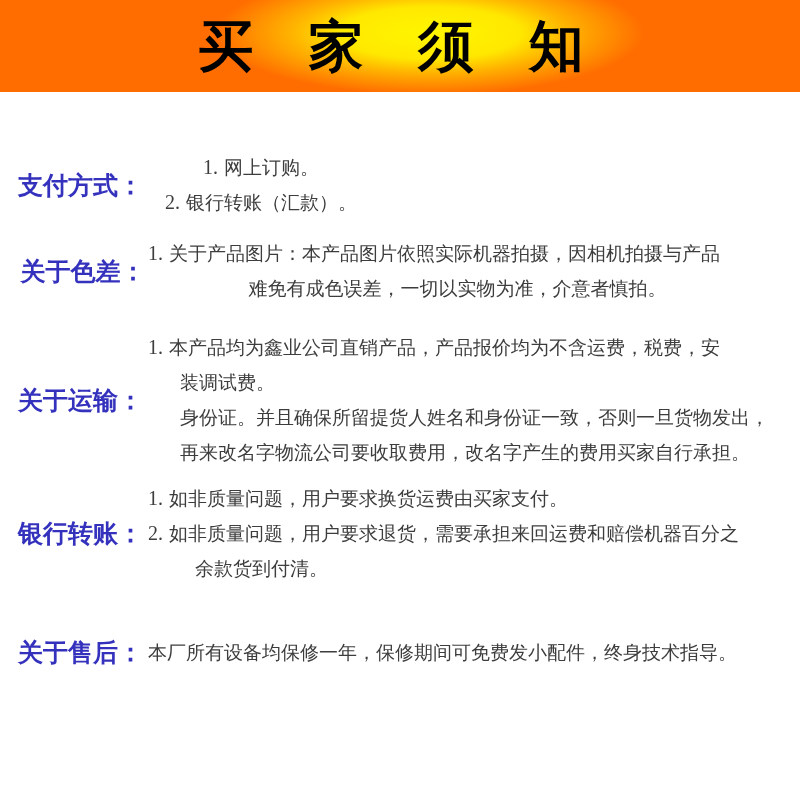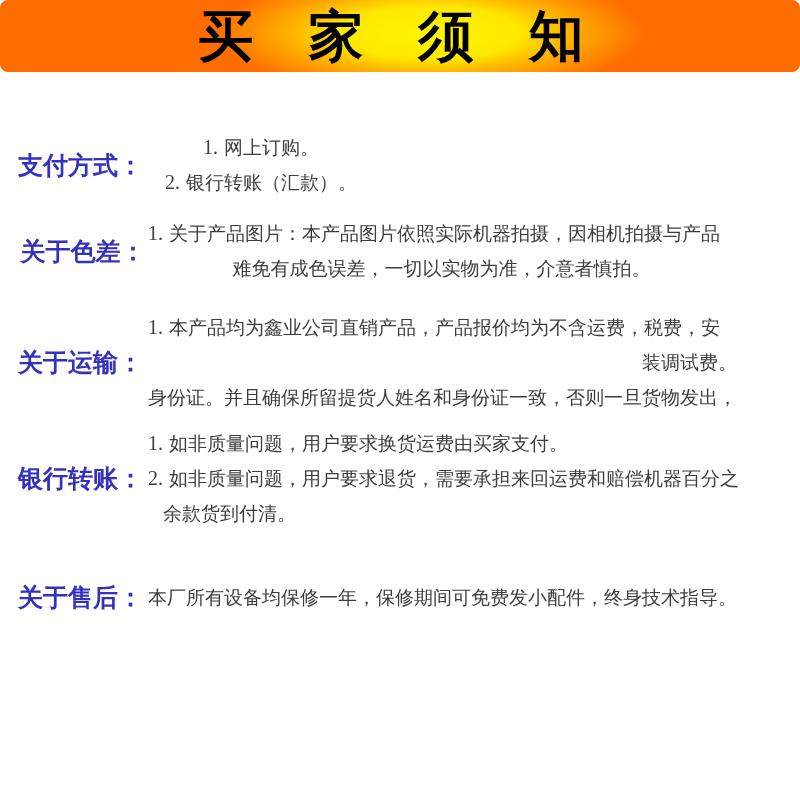--- a/index.html
+++ b/index.html
@@ -11,29 +11,28 @@
     --title-color: #000000;
   }
   * { margin: 0; padding: 0; box-sizing: border-box; }
   html, body {
     width: 800px; height: 800px;
     background: #ffffff;
     overflow: hidden;
     font-family: "DejaVu Sans", "Liberation Sans", sans-serif;
   }
   .banner {
-    width: 800px; height: 72px;
+    width: 800px; height: 92px;
     background-color: var(--banner-orange);
     background-image: radial-gradient(ellipse 215px 62px at 430px 33px,
       var(--banner-glow) 0%, var(--banner-yellow) 42%,
       rgba(255,190,0,0.85) 65%, rgba(255,120,0,0) 100%);
     display: flex;
     align-items: center;
     justify-content: center;
-    border-radius: 8px;
   }
   .banner h1 {
     font-size: 55px;
     font-weight: bold;
     color: var(--title-color);
     letter-spacing: 18px;
     line-height: 1;
     white-space: nowrap;
   }
   main.notice {
@@ -56,22 +55,22 @@
     white-space: nowrap;
   }
   .content {
     font-size: 19px;
     line-height: 35px;
     color: var(--body-color);
     white-space: nowrap;
   }
   .content.pad { padding-left: 17px; text-align: center; }
   .line { white-space: nowrap; }
-  .line.cont { padding-left: 15px; }
-  .line.cont.cont0 { padding-left: 0; text-align: right; }
+  .line.cont { padding-left: 15px; margin-left: 32px; }
+  .line.cont.cont0 { padding-left: 0; }
   .num {
     font-family: "Liberation Serif", "DejaVu Serif", serif;
     font-size: 20px;
     margin-right: 6px;
   }
 </style>
 </head>
 <body>
 
 <header class="banner">
@@ -101,20 +100,21 @@
     </section>
     <section class="section">
       <div class="label">关于运输：</div>
       <div class="content">
         <div class="item">
           <div class="line"><span class="num">1.</span><span class="txt">本产品均为鑫业公司直销产品，产品报价均为不含运费，税费，安</span></div>
           <div class="line cont cont0"><span class="txt">装调试费。</span></div>
         </div>
         <div class="item">
           <div class="line cont cont0"><span class="txt">身份证。并且确保所留提货人姓名和身份证一致，否则一旦货物发出，</span></div>
+          <div class="line cont cont0"><span class="txt">再来改名字物流公司要收取费用，改名字产生的费用买家自行承担。</span></div>
         </div>
       </div>
     </section>
     <section class="section">
       <div class="label">银行转账：</div>
       <div class="content">
         <div class="item">
           <div class="line"><span class="num">1.</span><span class="txt">如非质量问题，用户要求换货运费由买家支付。</span></div>
         </div>
         <div class="item">

